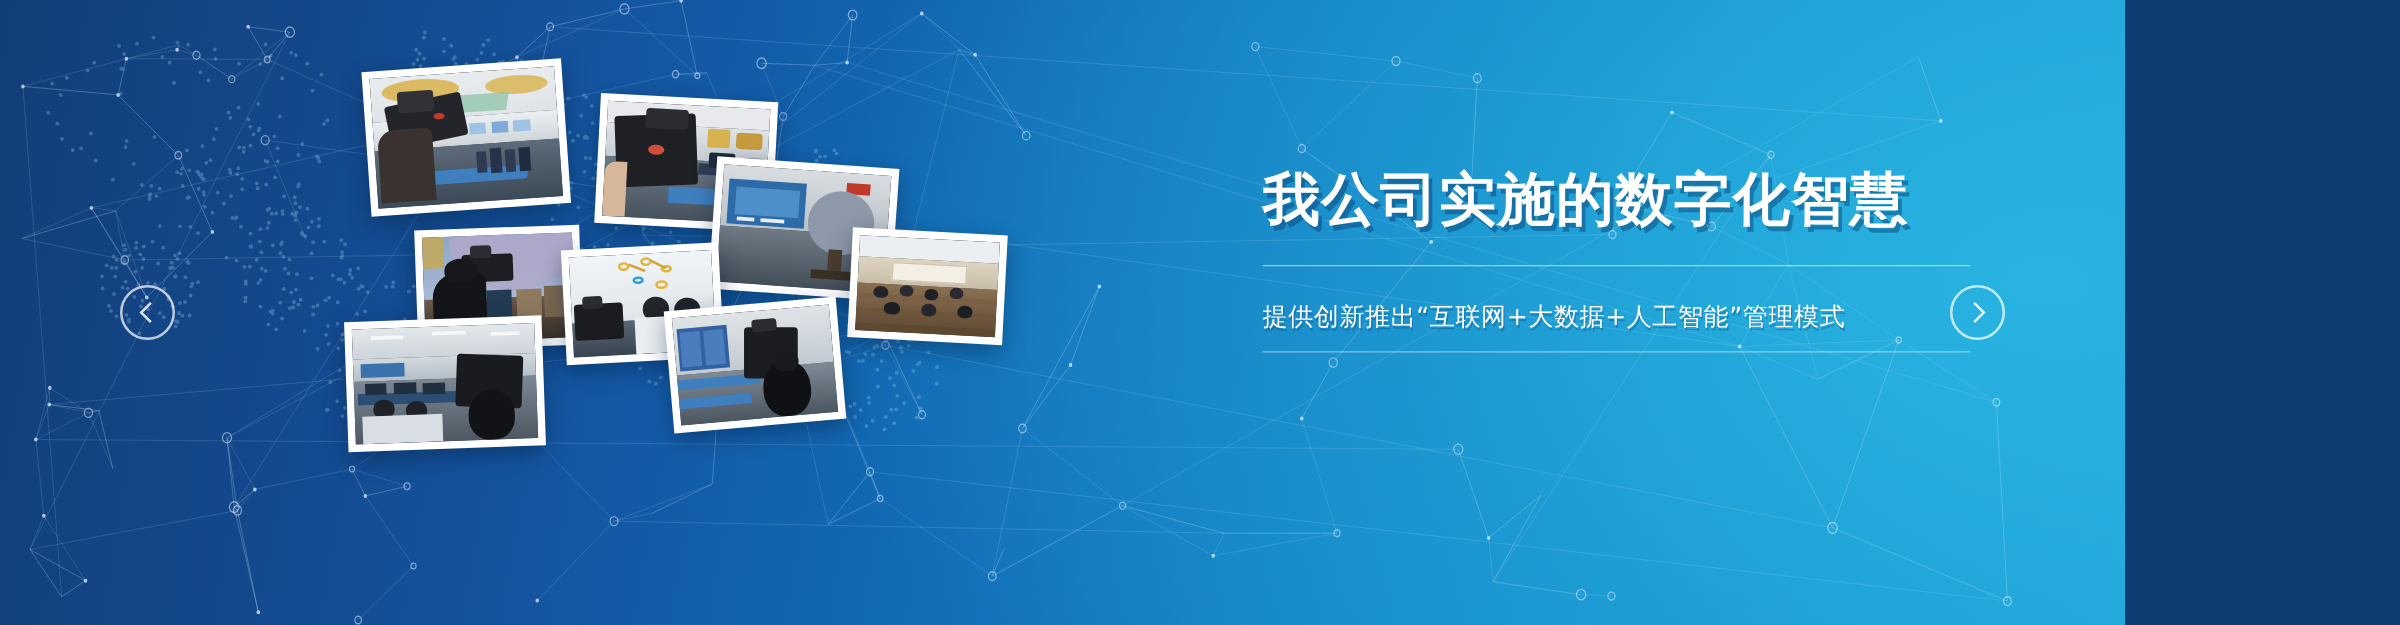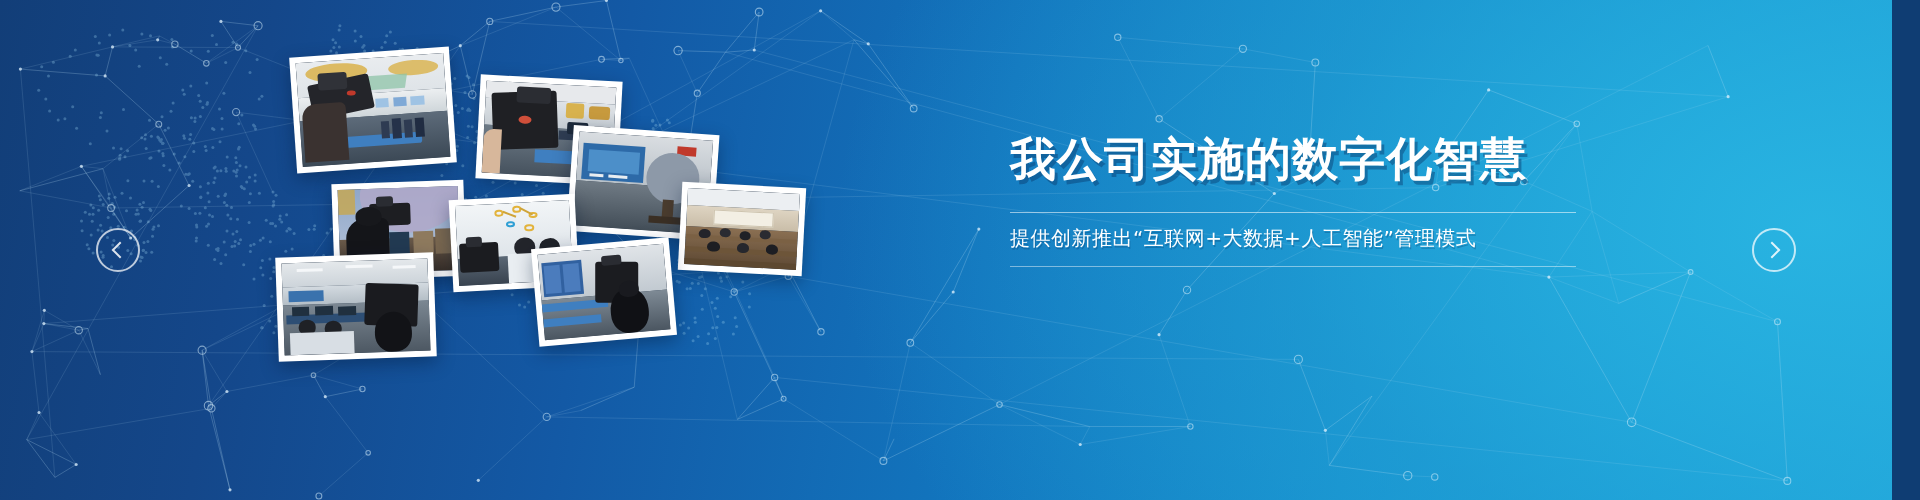--- a/index.html
+++ b/index.html
@@ -1,20 +1,20 @@
 <!DOCTYPE html>
 <html><head>
 <meta charset="utf-8">
 <title>Banner</title>
 <style>
   html,body{margin:0;padding:0;background:#0f3d73;}
   *{box-sizing:border-box;}
   .banner{
     position:relative;
-    width:1892px;height:500px;
+    width:1700px;height:500px;
     overflow:hidden;
     font-family:"DejaVu Sans","Liberation Sans",sans-serif;
     background:
       radial-gradient(ellipse 1400px 900px at 96% 45%, rgba(41,180,225,0.95) 0%, rgba(35,160,212,0.55) 38%, rgba(30,120,185,0.0) 70%),
       linear-gradient(100deg,#123e78 0%,#14478a 14%,#1359a5 32%,#1274bd 52%,#1590cf 72%,#1aa3dc 88%,#21aee2 100%);
   }
 
   
   .net{position:absolute;inset:0;width:100%;height:100%;pointer-events:none;}
   .net line{stroke:#bfe2f5;stroke-width:0.8;opacity:.30;}
@@ -57,21 +57,21 @@
     letter-spacing:1px;
     text-shadow:3px 4px 0 rgba(8,60,110,.45);
     white-space:nowrap;
   }
   .rule{
     margin-top:24px;
     width:566px;height:1px;
     background:rgba(255,255,255,.55);
   }
   .subtitle{
-    margin-top:12px;
+    margin-top:27px;
     color:#ffffff;
     font-size:20px;
     letter-spacing:.5px;
     white-space:nowrap;
     text-shadow:1px 2px 0 rgba(8,60,110,.30);
   }
   .rule-bottom{
     margin-top:14px;
     width:566px;height:1px;
     background:rgba(255,255,255,.45);

